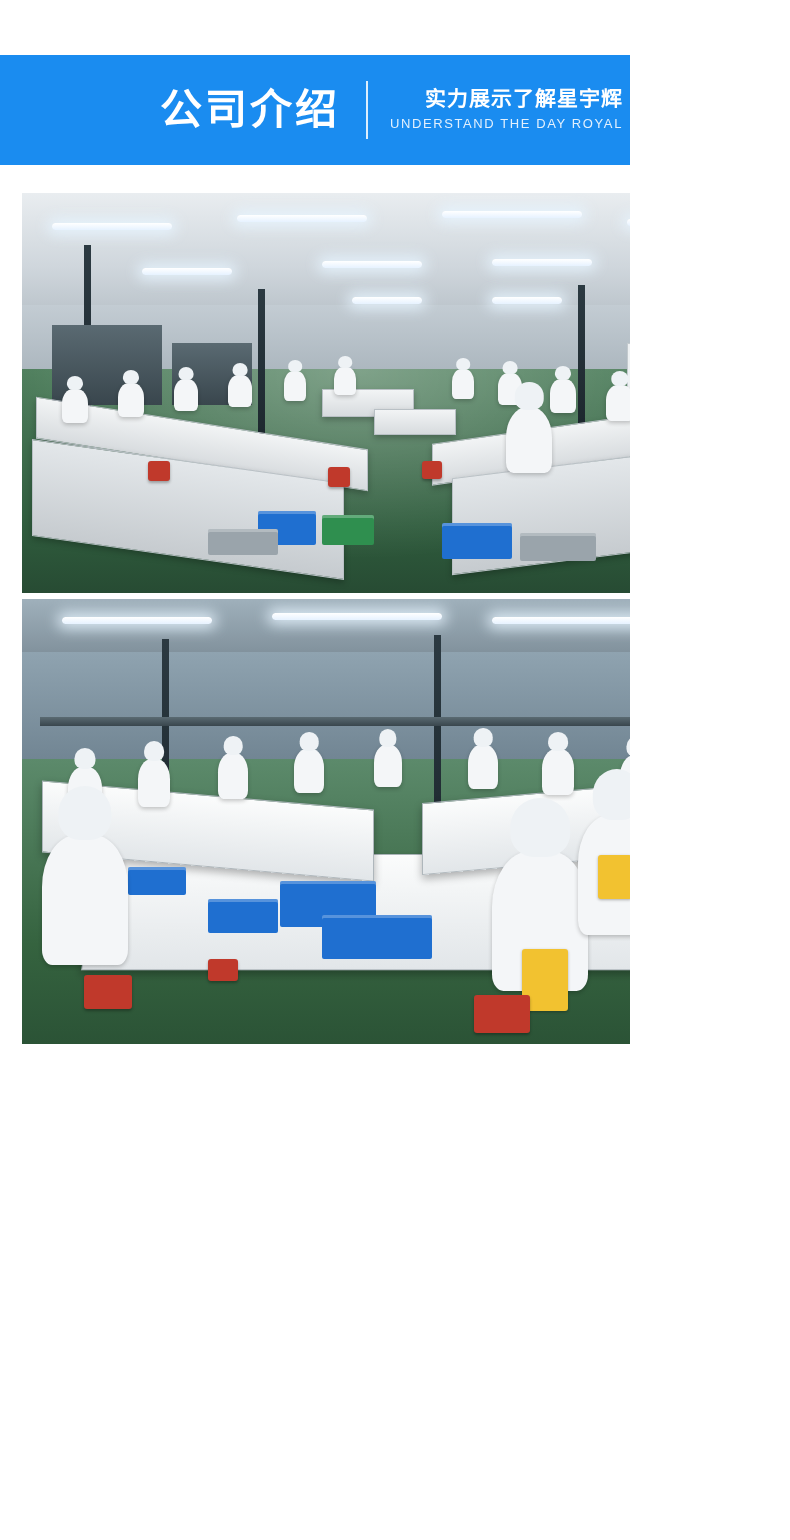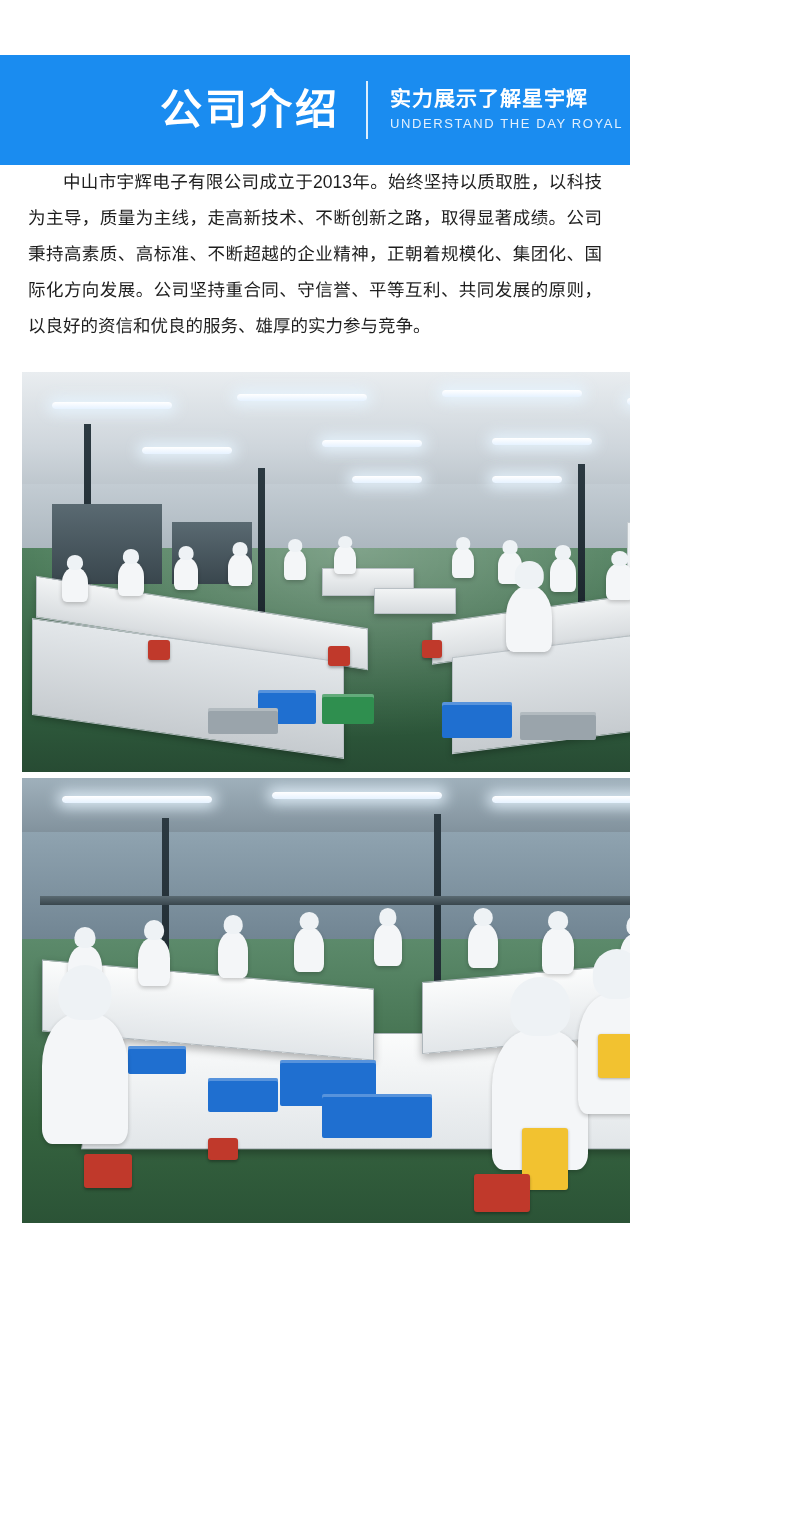--- a/index.html
+++ b/index.html
@@ -49,20 +49,21 @@
     flex-direction: column;
     justify-content: center;
   }
   .banner-sub-cn {
     color: #ffffff;
     font-size: 21px;
     font-weight: bold;
     letter-spacing: 1px;
     line-height: 1.35;
     white-space: nowrap;
+    text-align: right;
   }
   .banner-sub-en {
     color: #e2f0fd;
     font-size: 13px;
     letter-spacing: 1.6px;
     line-height: 1.6;
     white-space: nowrap;
   }
 
   
@@ -209,21 +210,20 @@
   <div class="banner">
     <div class="banner-title">公司介绍</div>
     <div class="banner-divider"></div>
     <div class="banner-sub">
       <div class="banner-sub-cn">实力展示了解星宇辉</div>
       <div class="banner-sub-en">UNDERSTAND THE DAY ROYAL</div>
     </div>
   </div>
 
   <div class="content">
-    <p class="para">中山市宇辉电子有限公司成立于2013年。始终坚持以质取胜，以科技为主导，质量为主线，走高新技术、不断创新之路，取得显著成绩。公司秉持高素质、高标准、不断超越的企业精神，正朝着规模化、集团化、国际化方向发展。公司坚持重合同、守信誉、平等互利、共同发展的原则，以良好的资信和优良的服务、雄厚的实力参与竞争。</p>
   </div>
 
   <div class="photos">
 
     <div class="photo photo-1">
       <div class="ph-scene">
         <div class="ph1-ceiling"></div>
         <div class="ph1-wallback"></div>
         <div class="ph1-floor"></div>
         <div class="ph1-floorshine"></div>

